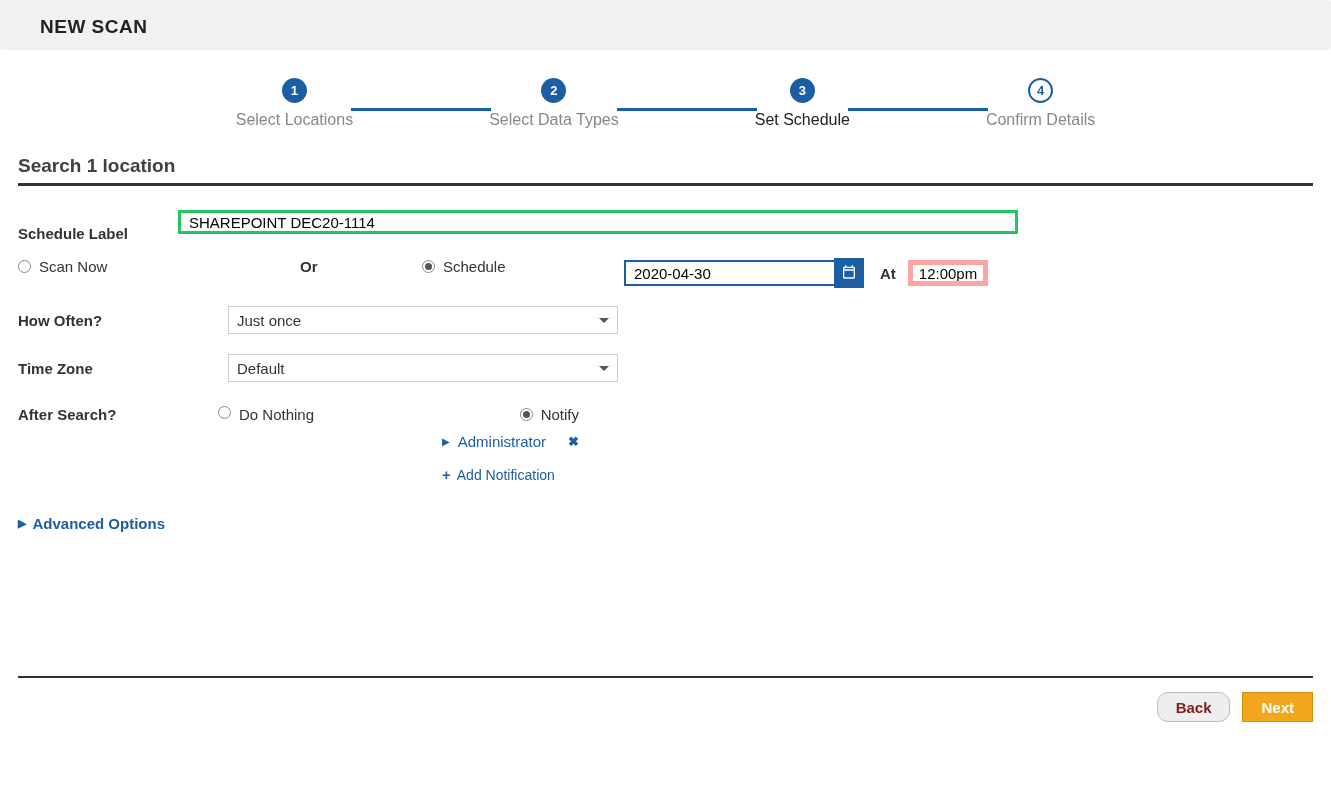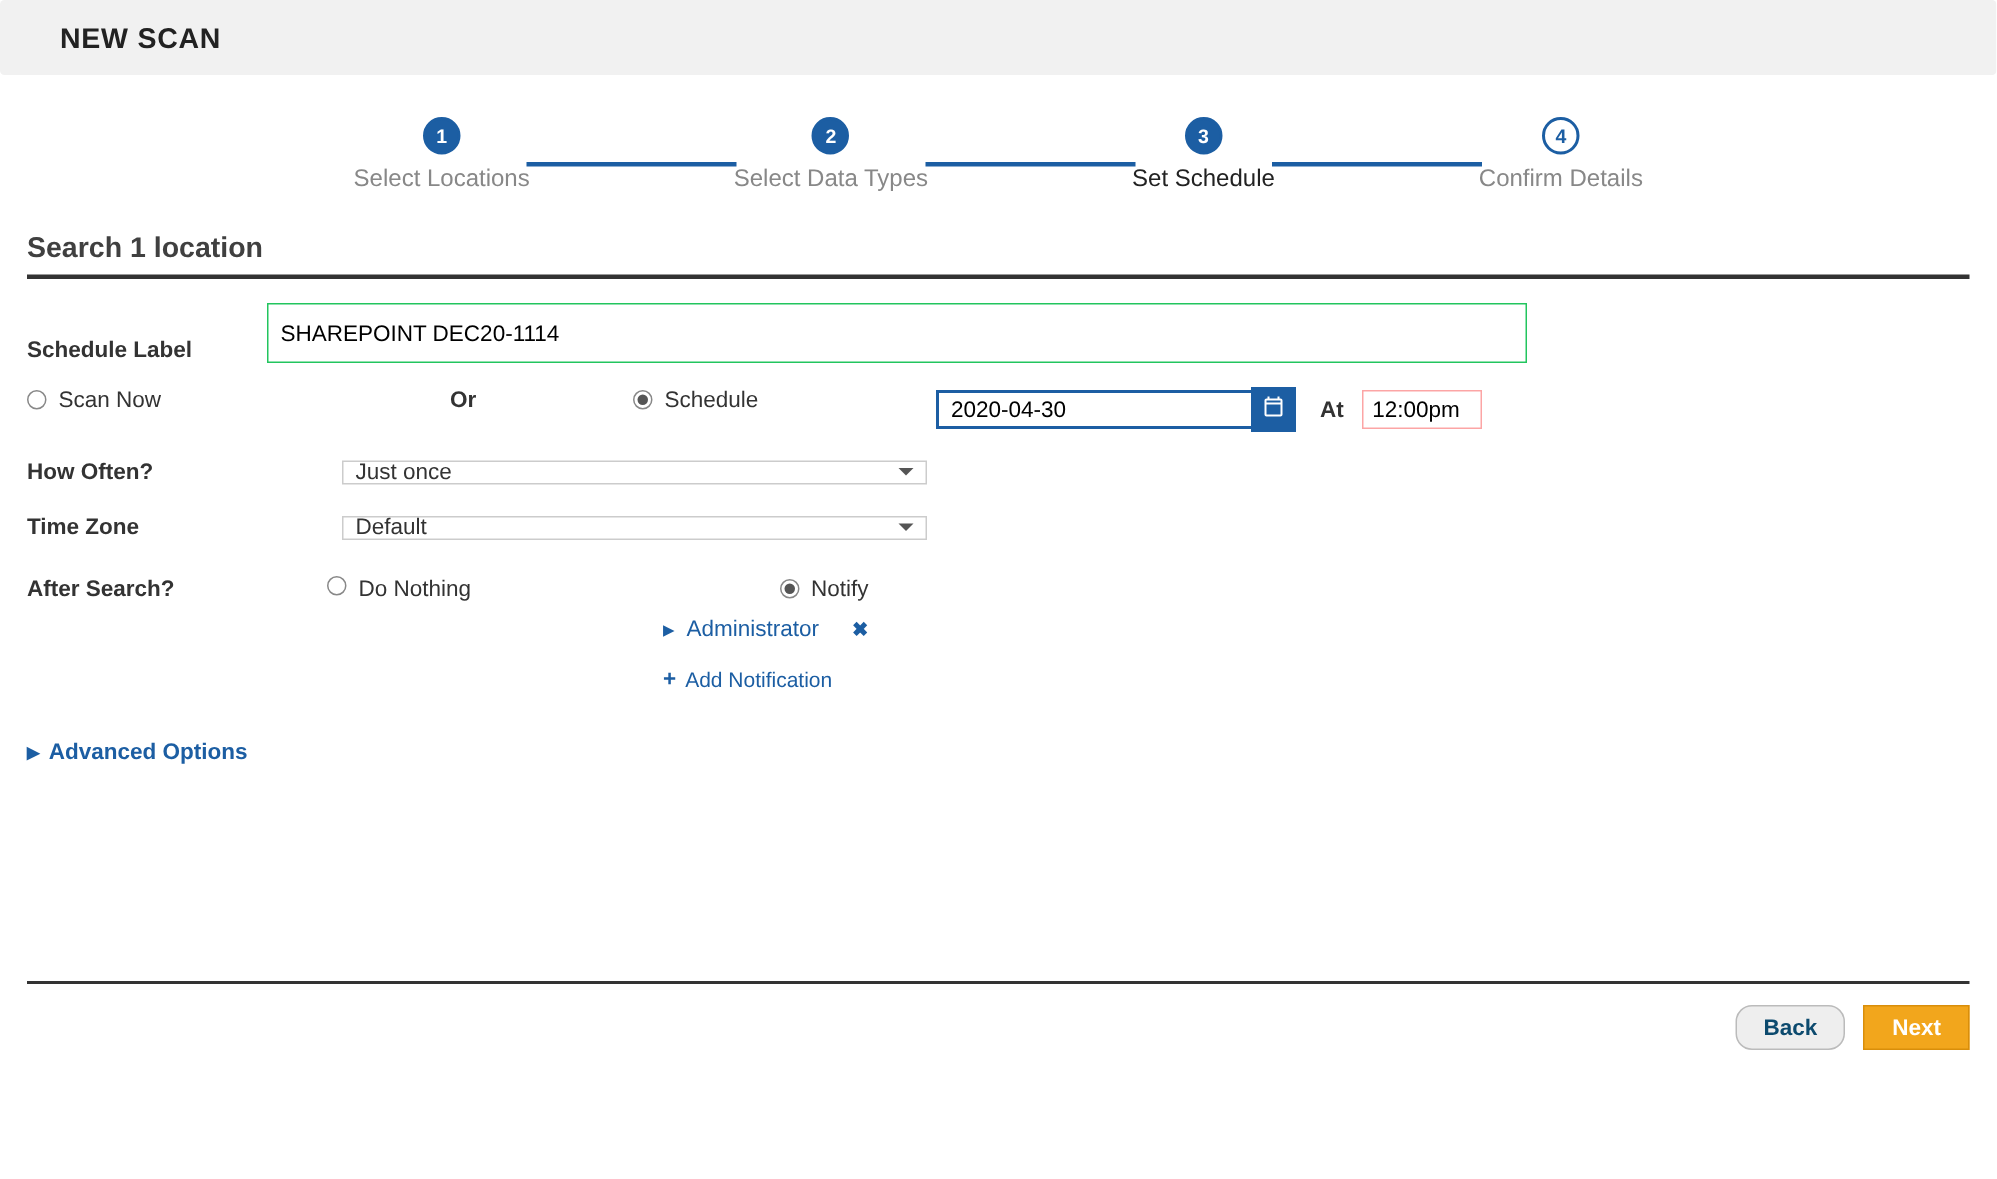--- a/index.html
+++ b/index.html
@@ -98,22 +98,22 @@
     margin-top: 23px;
   }
   .label-col {
     width: 200px;
     font-weight: bold;
     font-size: 15px;
     color: #333;
   }
   input[type=text].wide {
     flex: 0 0 840px;
-    height: 40px;
-    border: 1px solid #22c55e;
+    height: 24px;
+    border: 3px solid #22c55e;
     padding: 2px 8px;
     font-size: 15px;
   }
 
   
   .radio {
     width: 13px; height: 13px;
     border: 1px solid #888;
     border-radius: 50%;
     display: inline-flex;
@@ -150,27 +150,27 @@
   .cal-btn {
     width: 30px; height: 30px;
     background: #1c5ea3;
     display: flex; align-items: center; justify-content: center;
     cursor: pointer;
   }
   .cal-btn svg { fill: #fff; }
   .at-label { margin: 0 12px 0 16px; font-weight: bold; }
   .time-input {
     width: 80px; height: 26px;
-    border: 1px solid #fca5a5;
+    border: 5px solid #fca5a5;
     padding: 2px 6px;
     font-size: 15px;
   }
 
   .select {
-    width: 390px; height: 16px;
+    width: 390px; height: 28px;
     border: 1px solid #ccc;
     background: #fff;
     display: flex; align-items: center; justify-content: space-between;
     padding: 0 8px;
     font-size: 15px;
     cursor: pointer;
   }
   .caret {
     width: 0; height: 0;
     border-left: 5px solid transparent;
@@ -216,21 +216,21 @@
     display: flex; justify-content: flex-end;
     gap: 12px; padding: 0 18px;
   }
   .btn {
     height: 30px; padding: 0 18px;
     font-size: 15px; font-weight: bold;
     border: 1px solid #bbb;
     cursor: pointer;
     display: inline-flex; align-items: center; justify-content: center;
   }
-  .btn-back { background: #eee; color: #0c4a6e; border-radius: 11px; }
+  .btn-back { background: #eee; color: #7f1d1d; border-radius: 11px; }
   .btn-next { background: #f2a61c; color: #fff; border: 1px solid #d98e0a; }
 </style>
 </head>
 <body>
 
 <div class="page">
   <div class="header-bar">
     <h1>NEW SCAN</h1>
   </div>
 

